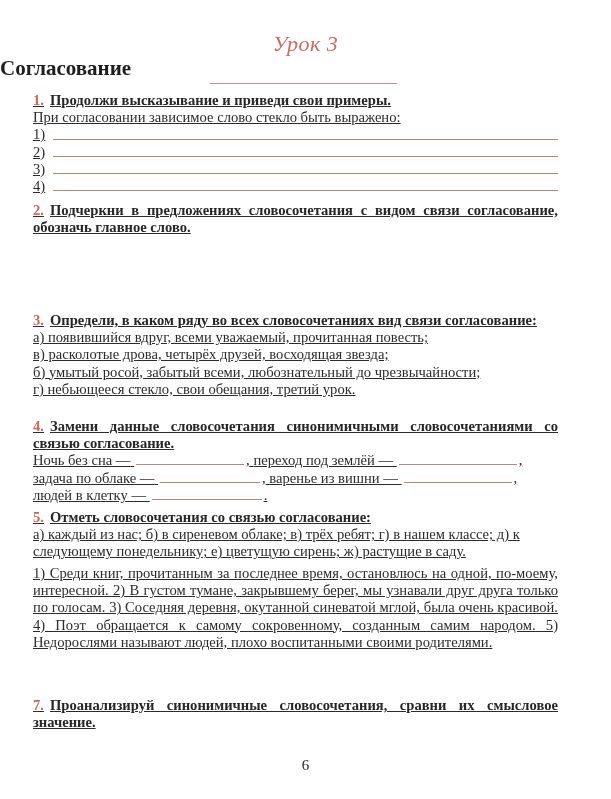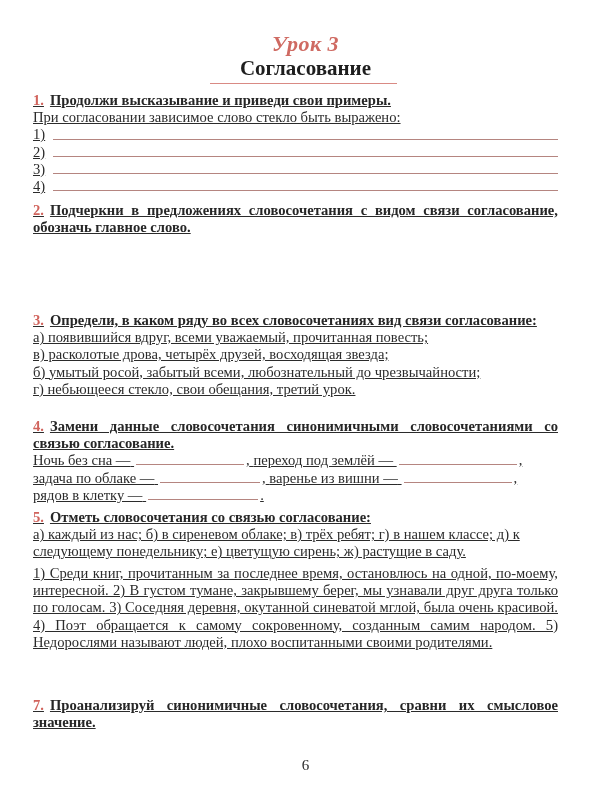--- a/index.html
+++ b/index.html
@@ -5,25 +5,25 @@
     html, body { margin: 0; padding: 0; background: #ffffff; }
     body {
       width: 611px; height: 799px; position: relative; overflow: hidden;
       font-family: "DejaVu Serif", "Liberation Serif", serif;
       color: #2a2a2a;
     }
     .page { position: absolute; left: 0; top: 0; width: 611px; height: 799px; }
     .lesson-num {
       position: absolute; left: 0; width: 611px; top: 31px; text-align: center;
       font-family: "Liberation Serif", "DejaVu Serif", serif;
-      font-style: italic; font-weight: bold; font-size: 22px; color: #cf6a62;
+      font-style: italic; font-weight: normal; font-size: 22px; color: #cf6a62;
       letter-spacing: 0.5px;
     }
     .lesson-title {
-      position: absolute; left: 0; width: 611px; top: 56px; text-align: center;
+      position: absolute; left: 0; width: 611px; top: 56px; text-align: left;
       font-family: "Liberation Serif", "DejaVu Serif", serif;
       font-weight: bold; font-size: 21px; color: #1e1e1e;
     }
     .title-rule {
       position: absolute; left: 210px; width: 187px; top: 83px; height: 0;
       border-top: 1.5px solid #d98a84;
     }
     .text {
       position: absolute; left: 33px; width: 525px;
       font-family: "Liberation Serif", "DejaVu Serif", serif;
@@ -100,21 +100,21 @@
       <span>переход под землёй —</span>
       <span class="blank" style="width:118px;"></span><span>,</span>
     </div>
     <div style="white-space:nowrap;">
       <span>задача по облаке —</span>
       <span class="blank" style="width:100px;"></span><span>,</span>
       <span>варенье из вишни —</span>
       <span class="blank" style="width:108px;"></span><span>,</span>
     </div>
     <div style="white-space:nowrap;">
-      <span>рядов в клетку —</span>
+      <span>людей в клетку —</span>
       <span class="blank" style="width:110px;"></span><span>.</span>
     </div>
   </div>
 
   <div class="text" style="top:509px;">
     <div class="task-head">
       <span class="task-num">5.</span><span>Отметь словосочетания со связью согласование:</span>
     </div>
     <div>а) каждый из нас; б) в сиреневом облаке; в) трёх ребят; г) в нашем классе; д) к следующему понедельнику; е) цветущую сирень; ж) растущие в саду.</div>
   </div>

